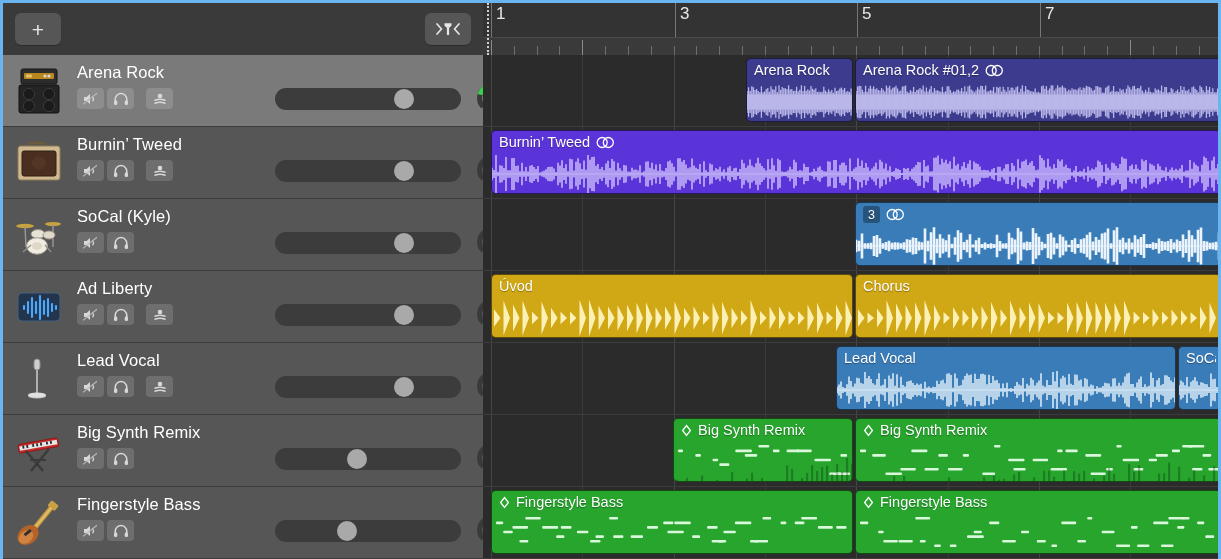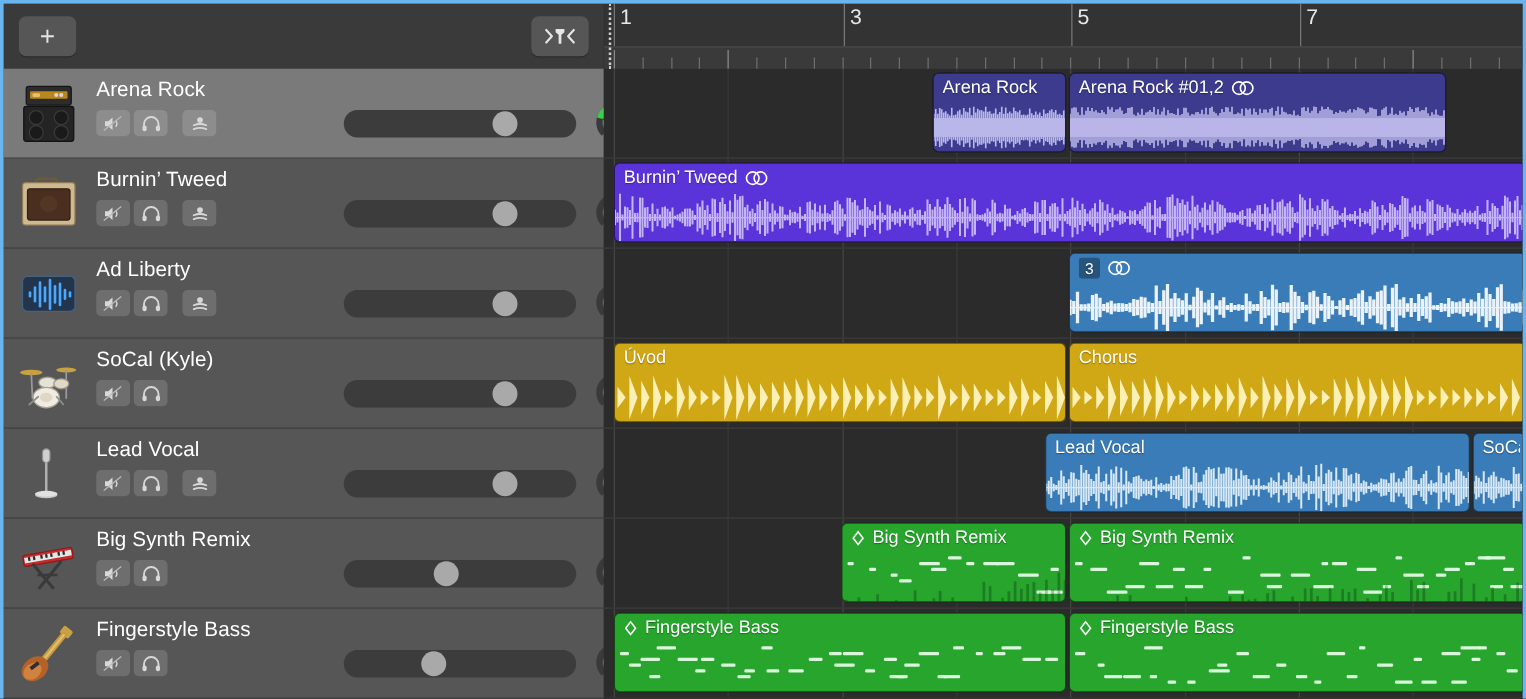--- a/index.html
+++ b/index.html
@@ -209,20 +209,69 @@
       <div class="fader" style="left:208px;">
         <div class="knob" style="left:128.64px"></div>
       </div>
       <div class="pan" style="left:408px;">
         <svg width="34" height="34" viewBox="0 0 34 34">
     <path d="M 8.161165235168154 25.838834764831844
              A 12.5 12.5 0 1 1 25.838834764831844 25.838834764831844" stroke="#3a3a3a" stroke-width="5" fill="none"></path>
     <path d="M 17 4.5 A 12.5 12.5 0 0 1 28.548494156391087 12.216457095436379" stroke="#39d04b" stroke-width="5" fill="none" stroke-linecap="butt"></path>
     <circle cx="17" cy="17" r="9.2" fill="#a3a3a3"></circle>
     <line x1="21.15745789630079" y1="15.277924554357096" x2="24.945363979597065" y2="13.708922481660228" stroke="#1f1f1f" stroke-width="1.7" stroke-linecap="round"></line>
+  </svg>
+      </div>
+    </div>
+        </div>
+        <div class="track">
+    <div class="tk-icon">
+            <svg width="52" height="48" viewBox="0 0 52 48">
+      <ellipse cx="12" cy="15" rx="9" ry="2.2" fill="#c8a33d"></ellipse>
+      <ellipse cx="40" cy="13" rx="8" ry="2" fill="#c8a33d"></ellipse>
+      <line x1="12" y1="15" x2="13" y2="36" stroke="#9a9a9a" stroke-width="1.4"></line>
+      <line x1="40" y1="13" x2="40" y2="36" stroke="#9a9a9a" stroke-width="1.4"></line>
+      <ellipse cx="25" cy="23" rx="7" ry="4.4" fill="#e7e2d6" stroke="#9d978a"></ellipse>
+      <ellipse cx="36" cy="24" rx="6" ry="4" fill="#e0d8c8" stroke="#9d978a"></ellipse>
+      <ellipse cx="24" cy="35" rx="10.5" ry="8.2" fill="#f1ece1" stroke="#a9a295"></ellipse>
+      <ellipse cx="24" cy="35" rx="5" ry="3.8" fill="#ded6c6"></ellipse>
+      <line x1="10" y1="41" x2="18" y2="34" stroke="#8f8f8f" stroke-width="1.4"></line>
+      <line x1="38" y1="41" x2="32" y2="34" stroke="#8f8f8f" stroke-width="1.4"></line>
+    </svg>
+          </div>
+    <div class="tk-body">
+      <div class="tk-name">SoCal (Kyle)</div>
+      <div class="tk-row">
+        <div class="btn-group">
+                <div class="mini-btn">
+                  <svg width="17" height="14" viewBox="0 0 17 14">
+      <path d="M2 5 h2.6 L8 2 v10 L4.6 9 H2 z" fill="#d8d8d8"></path>
+      <path d="M10.5 4.6 Q12.6 7 10.5 9.4" stroke="#d8d8d8" stroke-width="1.1" fill="none"></path>
+      <line x1="1" y1="12.4" x2="15" y2="1.2" stroke="#b9b9b9" stroke-width="1.2"></line>
+    </svg>
+                </div>
+                <div class="mini-btn">
+                  <svg width="16" height="14" viewBox="0 0 16 14">
+      <path d="M2.2 9 V7.4 A5.8 5.8 0 0 1 13.8 7.4 V9" stroke="#d8d8d8" stroke-width="1.5" fill="none" stroke-linecap="round"></path>
+      <rect x="1" y="8.3" width="3.3" height="4.6" rx="1.5" fill="#d8d8d8"></rect>
+      <rect x="11.7" y="8.3" width="3.3" height="4.6" rx="1.5" fill="#d8d8d8"></rect>
+    </svg>
+                </div>
+              </div>
+      </div>
+      <div class="fader" style="left:208px;">
+        <div class="knob" style="left:128.64px"></div>
+      </div>
+      <div class="pan" style="left:408px;">
+        <svg width="34" height="34" viewBox="0 0 34 34">
+    <path d="M 8.161165235168154 25.838834764831844
+             A 12.5 12.5 0 1 1 25.838834764831844 25.838834764831844" stroke="#3a3a3a" stroke-width="5" fill="none"></path>
+    <rect x="16.1" y="2" width="1.8" height="5" rx="0.8" fill="#39d04b"></rect>
+    <circle cx="17" cy="17" r="9.2" fill="#a3a3a3"></circle>
+    <line x1="17" y1="12.5" x2="17" y2="8.4" stroke="#1f1f1f" stroke-width="1.7" stroke-linecap="round"></line>
   </svg>
       </div>
     </div>
         </div>
         <div class="track">
     <div class="tk-icon">
             <svg width="52" height="48" viewBox="0 0 52 48">
       <rect x="5" y="10" width="42" height="28" rx="4" fill="#23354d" stroke="#45627f"></rect>
       <g stroke="#4aa8ff" stroke-width="2.1" stroke-linecap="round">
         <line x1="11" y1="23" x2="11" y2="26"></line>
@@ -253,69 +302,20 @@
       <path d="M2.2 9 V7.4 A5.8 5.8 0 0 1 13.8 7.4 V9" stroke="#d8d8d8" stroke-width="1.5" fill="none" stroke-linecap="round"></path>
       <rect x="1" y="8.3" width="3.3" height="4.6" rx="1.5" fill="#d8d8d8"></rect>
       <rect x="11.7" y="8.3" width="3.3" height="4.6" rx="1.5" fill="#d8d8d8"></rect>
     </svg>
                 </div>
                 <div class="mini-btn gap">
                   <svg width="16" height="14" viewBox="0 0 16 14">
       <circle cx="8" cy="4" r="2.3" fill="#d8d8d8"></circle>
       <path d="M3 8.2 Q8 6.2 13 8.2" stroke="#d8d8d8" stroke-width="1.5" fill="none" stroke-linecap="round"></path>
       <path d="M3 11.3 Q8 9.3 13 11.3" stroke="#d8d8d8" stroke-width="1.5" fill="none" stroke-linecap="round"></path>
-    </svg>
-                </div>
-              </div>
-      </div>
-      <div class="fader" style="left:208px;">
-        <div class="knob" style="left:128.64px"></div>
-      </div>
-      <div class="pan" style="left:408px;">
-        <svg width="34" height="34" viewBox="0 0 34 34">
-    <path d="M 8.161165235168154 25.838834764831844
-             A 12.5 12.5 0 1 1 25.838834764831844 25.838834764831844" stroke="#3a3a3a" stroke-width="5" fill="none"></path>
-    <rect x="16.1" y="2" width="1.8" height="5" rx="0.8" fill="#39d04b"></rect>
-    <circle cx="17" cy="17" r="9.2" fill="#a3a3a3"></circle>
-    <line x1="17" y1="12.5" x2="17" y2="8.4" stroke="#1f1f1f" stroke-width="1.7" stroke-linecap="round"></line>
-  </svg>
-      </div>
-    </div>
-        </div>
-        <div class="track">
-    <div class="tk-icon">
-            <svg width="52" height="48" viewBox="0 0 52 48">
-      <ellipse cx="12" cy="15" rx="9" ry="2.2" fill="#c8a33d"></ellipse>
-      <ellipse cx="40" cy="13" rx="8" ry="2" fill="#c8a33d"></ellipse>
-      <line x1="12" y1="15" x2="13" y2="36" stroke="#9a9a9a" stroke-width="1.4"></line>
-      <line x1="40" y1="13" x2="40" y2="36" stroke="#9a9a9a" stroke-width="1.4"></line>
-      <ellipse cx="25" cy="23" rx="7" ry="4.4" fill="#e7e2d6" stroke="#9d978a"></ellipse>
-      <ellipse cx="36" cy="24" rx="6" ry="4" fill="#e0d8c8" stroke="#9d978a"></ellipse>
-      <ellipse cx="24" cy="35" rx="10.5" ry="8.2" fill="#f1ece1" stroke="#a9a295"></ellipse>
-      <ellipse cx="24" cy="35" rx="5" ry="3.8" fill="#ded6c6"></ellipse>
-      <line x1="10" y1="41" x2="18" y2="34" stroke="#8f8f8f" stroke-width="1.4"></line>
-      <line x1="38" y1="41" x2="32" y2="34" stroke="#8f8f8f" stroke-width="1.4"></line>
-    </svg>
-          </div>
-    <div class="tk-body">
-      <div class="tk-name">SoCal (Kyle)</div>
-      <div class="tk-row">
-        <div class="btn-group">
-                <div class="mini-btn">
-                  <svg width="17" height="14" viewBox="0 0 17 14">
-      <path d="M2 5 h2.6 L8 2 v10 L4.6 9 H2 z" fill="#d8d8d8"></path>
-      <path d="M10.5 4.6 Q12.6 7 10.5 9.4" stroke="#d8d8d8" stroke-width="1.1" fill="none"></path>
-      <line x1="1" y1="12.4" x2="15" y2="1.2" stroke="#b9b9b9" stroke-width="1.2"></line>
-    </svg>
-                </div>
-                <div class="mini-btn">
-                  <svg width="16" height="14" viewBox="0 0 16 14">
-      <path d="M2.2 9 V7.4 A5.8 5.8 0 0 1 13.8 7.4 V9" stroke="#d8d8d8" stroke-width="1.5" fill="none" stroke-linecap="round"></path>
-      <rect x="1" y="8.3" width="3.3" height="4.6" rx="1.5" fill="#d8d8d8"></rect>
-      <rect x="11.7" y="8.3" width="3.3" height="4.6" rx="1.5" fill="#d8d8d8"></rect>
     </svg>
                 </div>
               </div>
       </div>
       <div class="fader" style="left:208px;">
         <div class="knob" style="left:128.64px"></div>
       </div>
       <div class="pan" style="left:408px;">
         <svg width="34" height="34" viewBox="0 0 34 34">
     <path d="M 8.161165235168154 25.838834764831844
@@ -539,21 +539,21 @@
     <div class="clip-title">
       <span>Arena Rock</span>
     </div>
     <div class="wave">
               <svg width="107" height="42" viewBox="0 0 107 42" preserveAspectRatio="none">
     <rect x="0" y="13.440000000000001" width="107" height="15.12" fill="#b9b6e8"></rect>
     <path d="M0 9.960676643550395 L0 32.03932335644961 M1.6 6.225431848140431 L1.6 35.77456815185957 M3.2 9.92235208025202 L3.2 32.07764791974798 M4.800000000000001 5.311707621468228 L4.800000000000001 36.68829237853177 M6.4 6.343950532637534 L6.4 35.656049467362465 M8 9.035664620781317 L8 32.96433537921868 M9.6 7.988232147563247 L9.6 34.011767852436755 M11.2 10.090748842125757 L11.2 31.909251157874245 M12.799999999999999 11.371765503510831 L12.799999999999999 30.62823449648917 M14.399999999999999 5.190057494239879 L14.399999999999999 36.80994250576012 M15.999999999999998 11.26592576427385 L15.999999999999998 30.734074235726148 M17.599999999999998 10.538104058979078 L17.599999999999998 31.46189594102092 M19.2 7.994098276980219 L19.2 34.00590172301978 M20.8 6.8898166281078 L20.8 35.1101833718922 M22.400000000000002 10.638227262888101 L22.400000000000002 31.3617727371119 M24.000000000000004 5.370084946146234 L24.000000000000004 36.629915053853765 M25.600000000000005 8.180310186892747 L25.600000000000005 33.81968981310725 M27.200000000000006 8.82916377645917 L27.200000000000006 33.17083622354083 M28.800000000000008 5.1303368291817595 L28.800000000000008 36.86966317081824 M30.40000000000001 11.165919895274563 L30.40000000000001 30.834080104725437 M32.00000000000001 4.349008019976317 L32.00000000000001 37.65099198002368 M33.60000000000001 9.069777205819264 L33.60000000000001 32.930222794180736 M35.20000000000001 6.078842435795812 L35.20000000000001 35.92115756420419 M36.80000000000001 7.180769152259451 L36.80000000000001 34.81923084774055 M38.40000000000001 7.228490793183445 L38.40000000000001 34.77150920681655 M40.000000000000014 8.172849800633266 L40.000000000000014 33.827150199366734 M41.600000000000016 4.349725213330238 L41.600000000000016 37.65027478666976 M43.20000000000002 8.376044641463084 L43.20000000000002 33.62395535853692 M44.80000000000002 7.962157468535004 L44.80000000000002 34.037842531464996 M46.40000000000002 10.09563935623504 L46.40000000000002 31.90436064376496 M48.00000000000002 9.634763258937745 L48.00000000000002 32.365236741062255 M49.60000000000002 5.728909477433188 L49.60000000000002 36.27109052256681 M51.200000000000024 10.34325060546398 L51.200000000000024 31.65674939453602 M52.800000000000026 8.669386059315874 L52.800000000000026 33.330613940684124 M54.40000000000003 4.365708882417529 L54.40000000000003 37.63429111758247 M56.00000000000003 9.95283216412179 L56.00000000000003 32.04716783587821 M57.60000000000003 5.013310950659214 L57.60000000000003 36.98668904934078 M59.20000000000003 9.62547215589322 L59.20000000000003 32.37452784410678 M60.80000000000003 8.215614289809018 L60.80000000000003 33.78438571019098 M62.400000000000034 9.511070481603964 L62.400000000000034 32.488929518396034 M64.00000000000003 5.048717965409159 L64.00000000000003 36.95128203459084 M65.60000000000002 7.726698806779458 L65.60000000000002 34.27330119322054 M67.20000000000002 8.786680704485624 L67.20000000000002 33.213319295514374 M68.80000000000001 7.234960060296579 L68.80000000000001 34.76503993970342 M70.4 10.989691290445625 L70.4 31.010308709554373 M72 10.550555130550636 L72 31.449444869449366 M73.6 11.154005925748496 L73.6 30.845994074251504 M75.19999999999999 10.688882642677052 L75.19999999999999 31.31111735732295 M76.79999999999998 5.836128148287534 L76.79999999999998 36.163871851712464 M78.39999999999998 9.581354434015228 L78.39999999999998 32.418645565984775 M79.99999999999997 11.004605324920265 L79.99999999999997 30.995394675079737 M81.59999999999997 8.293789032502097 L81.59999999999997 33.7062109674979 M83.19999999999996 10.604651683084665 L83.19999999999996 31.395348316915335 M84.79999999999995 9.058112630182876 L84.79999999999995 32.941887369817124 M86.39999999999995 11.741081278938799 L86.39999999999995 30.2589187210612 M87.99999999999994 6.691151731526476 L87.99999999999994 35.308848268473525 M89.59999999999994 9.91124523796141 L89.59999999999994 32.08875476203859 M91.19999999999993 9.455043843733145 L91.19999999999993 32.544956156266856 M92.79999999999993 7.469316041450945 L92.79999999999993 34.530683958549055 M94.39999999999992 6.379222263721749 L94.39999999999992 35.62077773627825 M95.99999999999991 8.753847569860516 L95.99999999999991 33.24615243013948 M97.59999999999991 6.901548203984273 L97.59999999999991 35.09845179601572 M99.1999999999999 10.659563051406293 L99.1999999999999 31.340436948593705 M100.7999999999999 10.003468186995013 L100.7999999999999 31.996531813004985 M102.39999999999989 11.059284001886844 L102.39999999999989 30.940715998113156 M103.99999999999989 7.47856682536192 L103.99999999999989 34.52143317463808 M105.59999999999988 4.820311679150905 L105.59999999999988 37.179688320849095 " stroke="#b9b6e8" stroke-width="1.3" fill="none"></path>
               </svg>
             </div>
           </div>
-          <div class="clip" style="left: 372px; width: 302px; background: rgb(60, 59, 142);">
+          <div class="clip" style="left: 372px; width: 366px; background: rgb(60, 59, 142);">
     <div class="clip-title">
       <span>Arena Rock #01,2</span>
               <svg width="19" height="13" viewBox="0 0 19 13">
   <circle cx="6.2" cy="6.5" r="5" stroke="#ffffff" stroke-width="1.3" fill="none"></circle>
   <circle cx="12.3" cy="6.5" r="5" stroke="#ffffff" stroke-width="1.3" fill="none"></circle>
               </svg>
     </div>
     <div class="wave">
               <svg width="366" height="42" viewBox="0 0 366 42" preserveAspectRatio="none">
     <rect x="0" y="13.440000000000001" width="366" height="15.12" fill="#b9b6e8"></rect>

